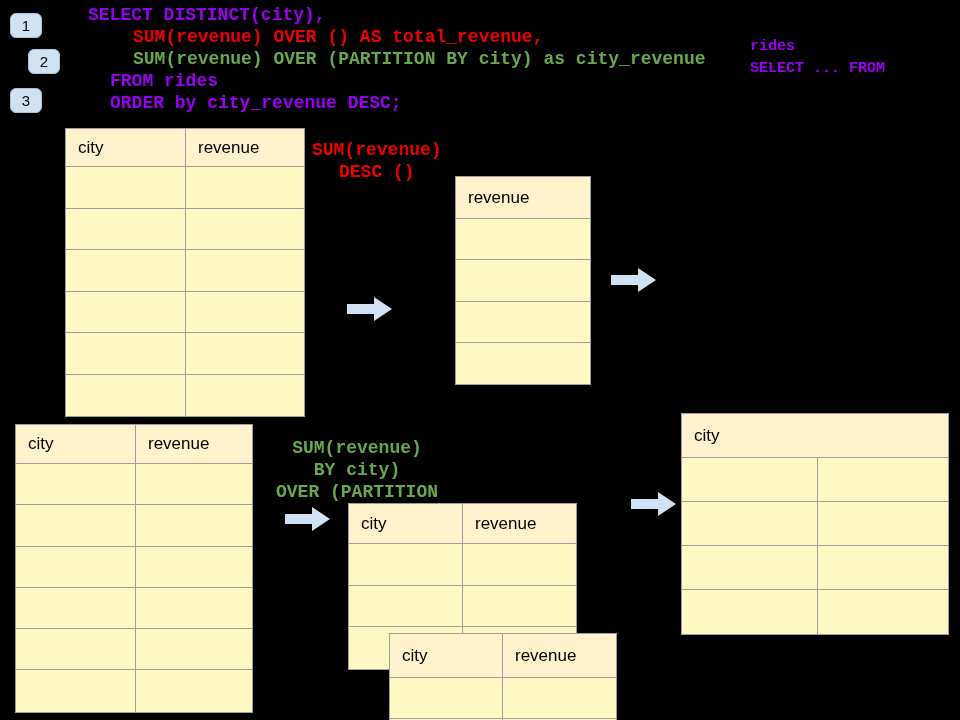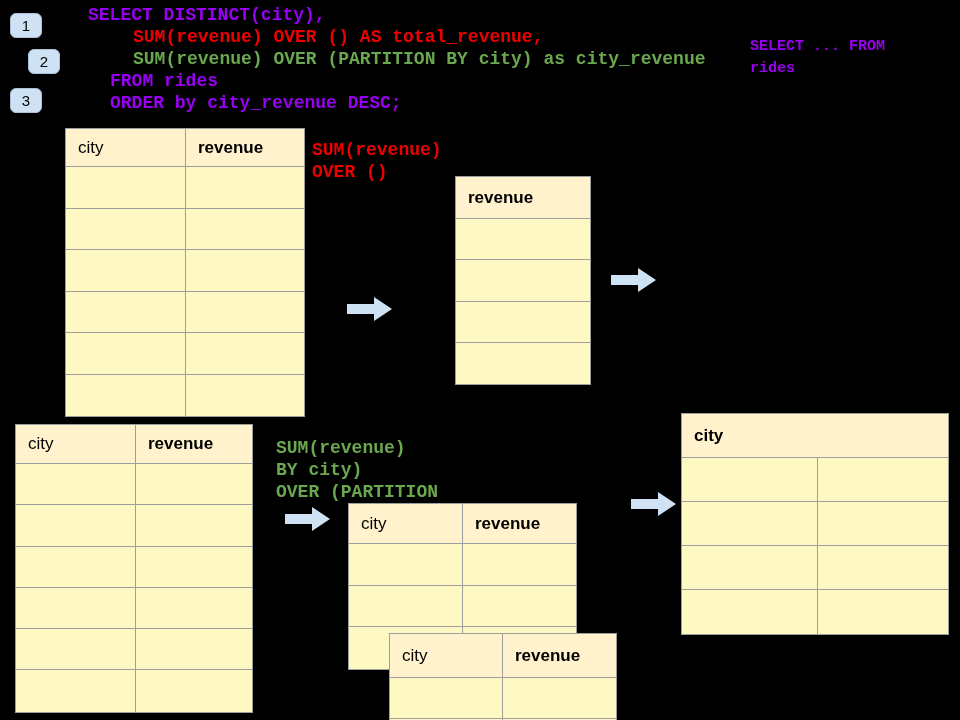--- a/index.html
+++ b/index.html
@@ -7,21 +7,21 @@
     position:relative;width:960px;height:720px;background:#000;
     overflow:hidden;font-family:"Liberation Sans",sans-serif;
   }
   
   .code{
     position:absolute;font-family:"Liberation Mono","DejaVu Sans Mono",monospace;
     font-weight:bold;white-space:pre;
   }
   .code-main{font-size:18px;line-height:22px;top:4px;left:88px;}
   .code-note{font-size:15px;line-height:22px;top:36px;left:750px;}
-  .code-label{font-size:18px;line-height:22px;}
+  .code-label{font-size:18px;line-height:22px;text-align:center;}
   .label-total{top:139px;left:312px;}
   .label-partition{top:437px;left:276px;}
   
   .badge{
     position:absolute;width:32px;height:25px;border-radius:6px;
     background:var(--badge-fill,#CFE2F3);border:1px solid #a9c2da;
     display:flex;align-items:center;justify-content:center;
     font-size:15px;color:#000;box-sizing:border-box;
   }
   
@@ -31,38 +31,38 @@
   }
   .trow{display:flex;box-sizing:border-box;border-bottom:1px solid var(--tbl-border,#9E9E9E);}
   .trow:last-child{border-bottom:none;}
   .thead{background:var(--header-fill,#FFF2CC);height:var(--hh);}
   .tbodyrow{height:var(--rh);}
   .tcell{
     box-sizing:border-box;border-right:1px solid var(--tbl-border,#9E9E9E);
     display:flex;align-items:center;padding-left:12px;
     font-size:17px;color:#000;overflow:hidden;
   }
-  .tcell:last-child{border-right:none;flex:1;font-weight:bold;}
+  .tcell:last-child{border-right:none;flex:1;}
   
   .arrow{position:absolute;color:var(--arrow-fill,#CFE2F3);}
 </style>
 </head>
 <body>
 
 <div class="slide">
 
   <div class="badge" style="left:10px;top:13px;">1</div>
   <div class="badge" style="left:28px;top:49px;">2</div>
   <div class="badge" style="left:10px;top:88px;">3</div>
 
   <div class="code code-main"><div style="color: rgb(153, 0, 242); margin-left: 0px;">SELECT DISTINCT(city),</div><div style="color: rgb(238, 0, 0); margin-left: 45px;">SUM(revenue) OVER () AS total_revenue,</div><div style="color: rgb(106, 168, 79); margin-left: 45px;">SUM(revenue) OVER (PARTITION BY city) as city_revenue</div><div style="color: rgb(153, 0, 242); margin-left: 22px;">FROM rides</div><div style="color: rgb(153, 0, 242); margin-left: 22px;">ORDER by city_revenue DESC;</div></div>
 
-  <div class="code code-note" style="color: rgb(153, 0, 242);"><div>SELECT ... FROM</div><div>rides</div></div>
-
-  <div class="code code-label label-total" style="color: rgb(238, 0, 0);"><div>SUM(revenue)</div><div>OVER ()</div></div>
+  <div class="code code-note" style="color: rgb(153, 0, 242);"><div>rides</div><div>SELECT ... FROM</div></div>
+
+  <div class="code code-label label-total" style="color: rgb(238, 0, 0);"><div>SUM(revenue)</div><div>DESC ()</div></div>
 
   <div class="code code-label label-partition" style="color: rgb(106, 168, 79);"><div>SUM(revenue)</div><div>BY city)</div><div>OVER (PARTITION</div></div>
 
   <div class="tbl" style="left:65px;top:128px;width:240px;--hh:38px;--rh:41.5px;">
       <div class="trow thead">
         <div class="tcell" style="width: 120px;">city</div>
         <div class="tcell">revenue</div>
       </div>
       <div class="trow tbodyrow">
         <div class="tcell" style="width: 120px;"></div>

